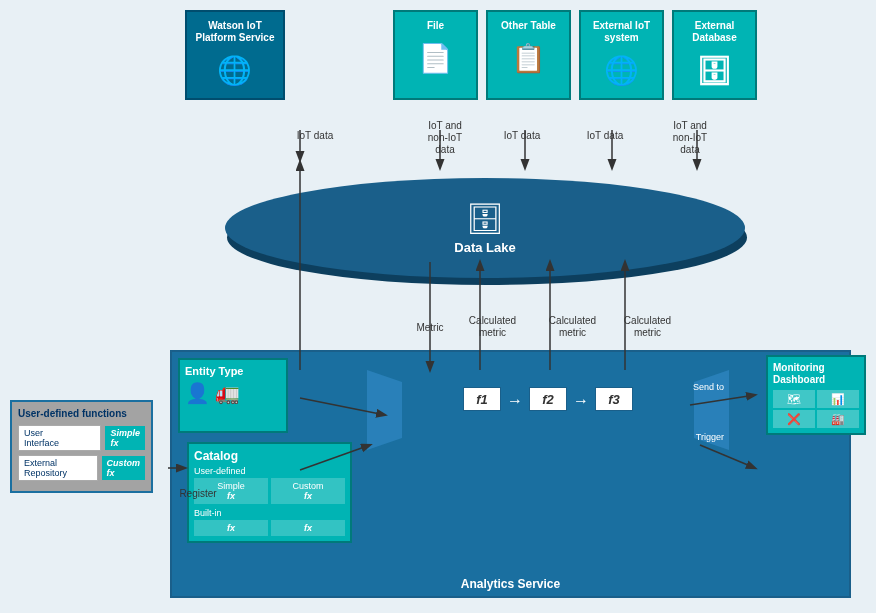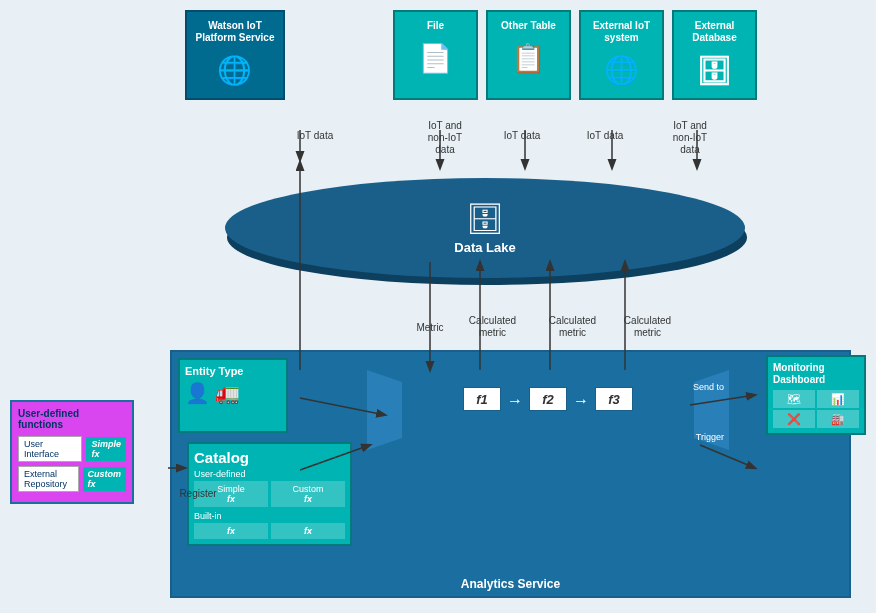--- a/index.html
+++ b/index.html
@@ -196,22 +196,22 @@
       flex-direction: column;
       align-items: center;
       justify-content: center;
     }
 
     
     .user-functions {
       position: absolute;
       top: 400px;
       left: 10px;
-      width: 124px;
-      background: #d946ef;
+      width: 143px;
+      background: #a3a3a3;
       border: 2px solid #1a6fa0;
       padding: 6px;
     }
 
     .uf-title {
       font-weight: bold;
       font-size: 10px;
       color: #003366;
       margin-bottom: 6px;
     }
@@ -336,21 +336,21 @@
 
   <div class="analytics-box">
     <span class="analytics-label">Analytics Service</span>
 
     <div class="entity-type-box" style="position:relative; top:0; left:0; margin-bottom:8px;">
       <div class="et-label">Entity Type</div>
       <div class="et-icons">👤 🚛</div>
     </div>
 
     <div style="position:absolute; top: 90px; left: 15px; width: 165px; background: #00b4b4; border: 2px solid #007a7a; color: white; padding: 5px;">
-      <div class="cat-label" style="font-weight:bold; font-size:15px; margin-bottom:3px;">Catalog</div>
+      <div class="cat-label" style="font-weight:bold; font-size:12px; margin-bottom:3px;">Catalog</div>
       <div style="font-size:9px; margin-bottom:2px;">User-defined</div>
       <div class="catalog-grid">
         <div class="catalog-cell" style="font-size:9px;">Simple<br><em style="font-weight:bold;">fx</em></div>
         <div class="catalog-cell" style="font-size:9px;">Custom<br><em style="font-weight:bold;">fx</em></div>
       </div>
       <div style="font-size:9px; margin-top:4px; margin-bottom:2px;">Built-in</div>
       <div class="catalog-grid">
         <div class="catalog-cell" style="font-size:9px;"><em style="font-weight:bold;">fx</em></div>
         <div class="catalog-cell" style="font-size:9px;"><em style="font-weight:bold;">fx</em></div>
       </div>

